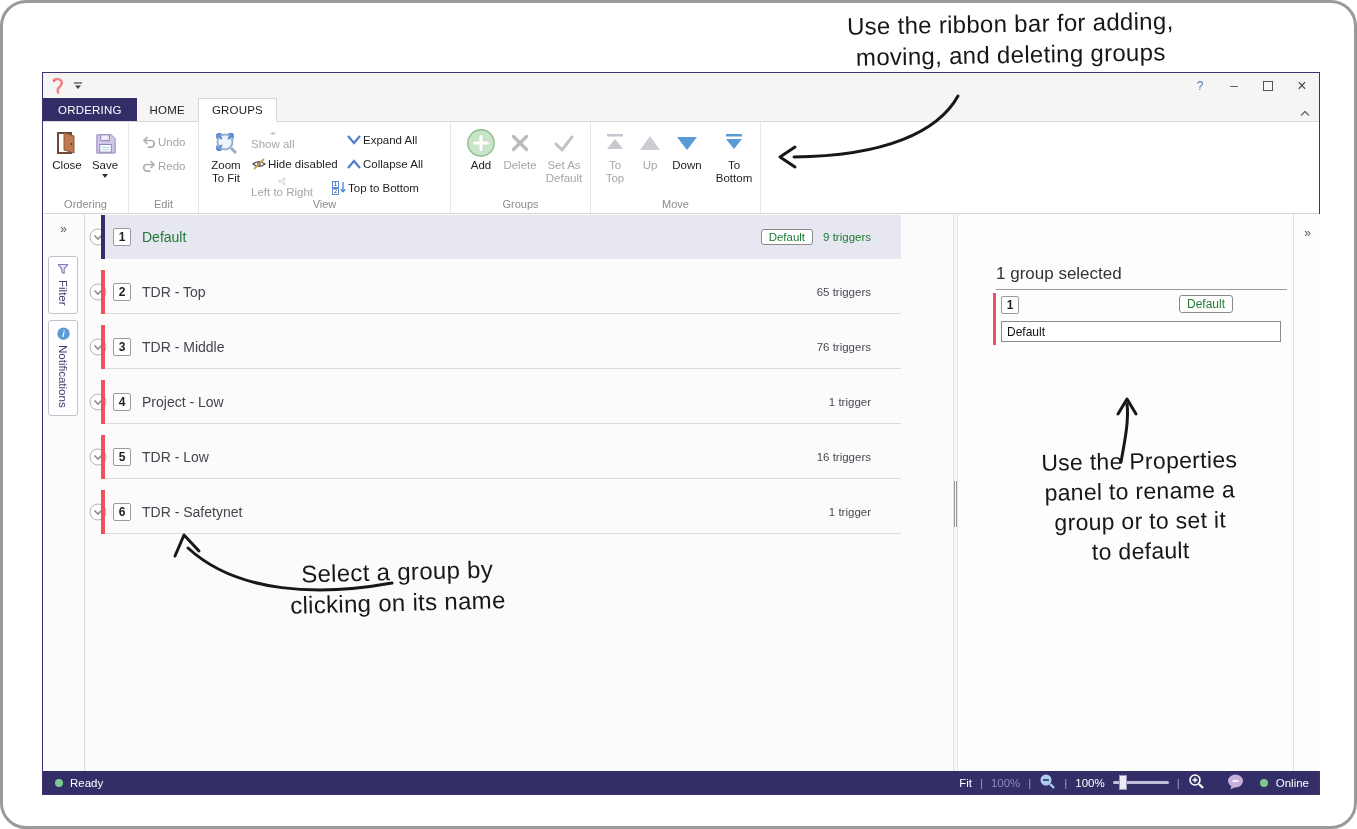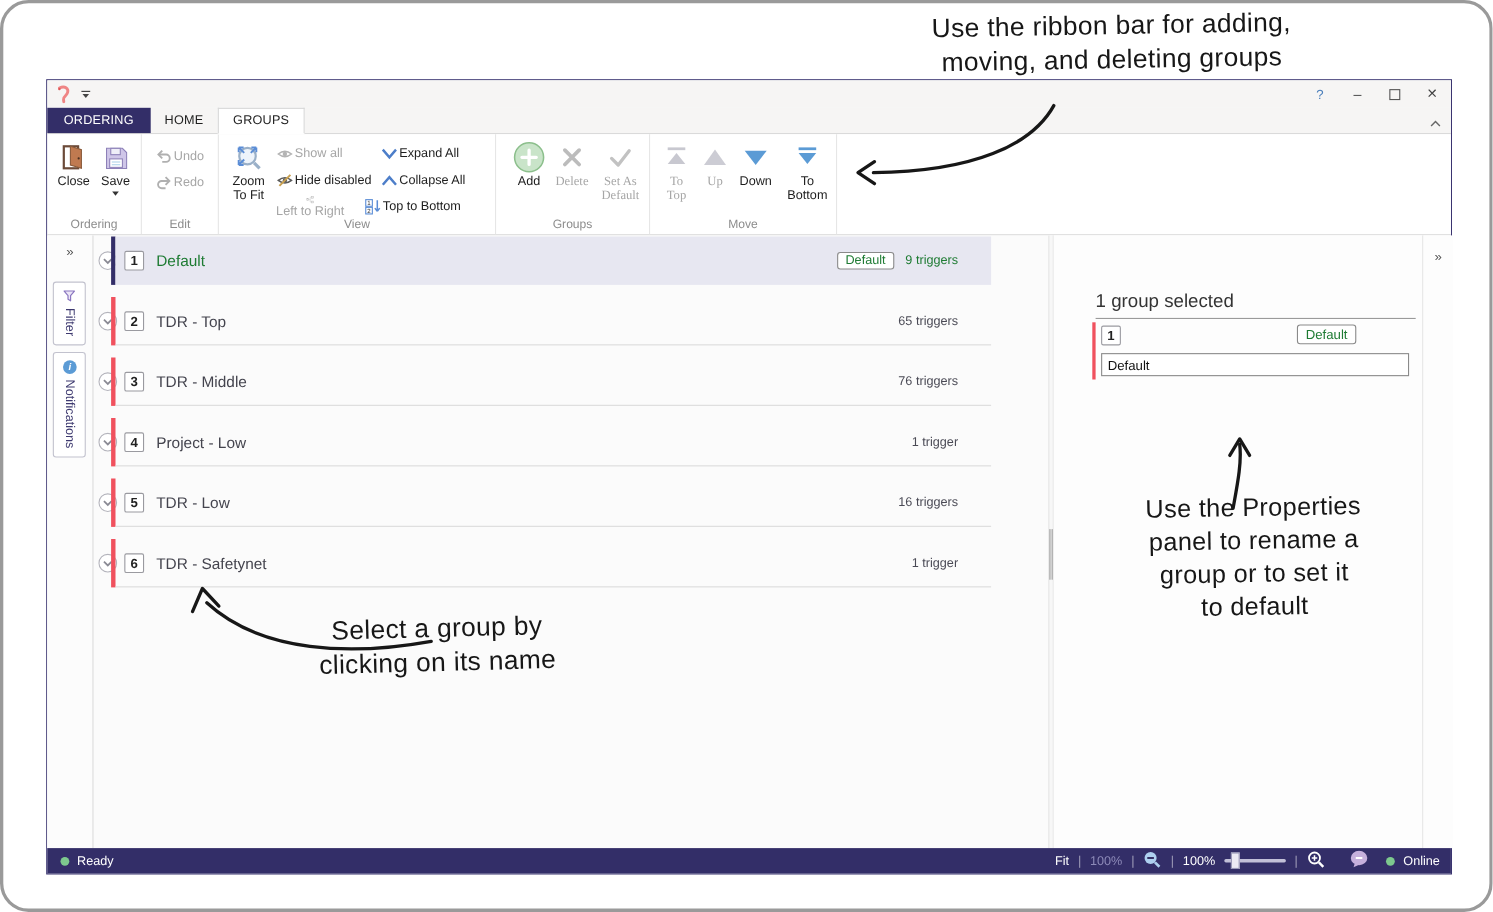--- a/index.html
+++ b/index.html
@@ -25,21 +25,21 @@
   .tabrow{position:absolute; left:0; top:25px; right:0; height:24px; background:#f6f5f4; display:flex; align-items:stretch; border-bottom:1px solid #d8d8d8;}
   .tab{display:flex; align-items:center; padding:0 13px; font-size:11.5px; color:#1e1e1e; letter-spacing:.2px;}
   .tab-file{background:var(--accent); color:#fff; padding:0 15px;}
   .tab.active{background:#fff; border:1px solid #d8d8d8; border-bottom:1px solid #fff; margin-bottom:-1px; z-index:3;}
 
   .ribbon{position:absolute; left:0; top:49px; right:0; height:92px; background:#fff; border-bottom:1px solid #d4d4d4;}
   .rgroup{position:absolute; top:0; bottom:0; border-right:1px solid #e6e6e6;}
   .rgroup-label{position:absolute; bottom:3px; left:0; right:0; text-align:center; color:#8c8c8c; font-size:11px;}
   .bigbtn{position:absolute; top:5px; display:flex; flex-direction:column; align-items:center; text-align:center; font-size:11.5px; color:#1e1e1e; line-height:13px;}
   .bigbtn .bicon{height:32px; display:flex; align-items:center; justify-content:center;}
-  .bigbtn.disabled{color:var(--disabled);font-family:Liberation Serif, serif;}
+  .bigbtn.disabled{color:var(--disabled);}
   .smallbtn{position:absolute; display:flex; align-items:center; gap:1px; font-size:11.5px; color:#1e1e1e; height:20px;}
   .smallbtn.disabled{color:var(--disabled);}
   .save-caret{width:0; height:0; border-left:3.5px solid transparent; border-right:3.5px solid transparent; border-top:4px solid #333; margin-top:2px;}
 
   
   .main{position:absolute; left:0; top:141px; right:0; bottom:23px; background:#fbfbfb;}
   .left-strip{position:absolute; left:0; top:0; bottom:0; width:42px; background:#fcfcfc; border-right:1px solid #dcdcdc;}
   .chev2{font-size:12px; color:#555;}
   .strip-expand{position:absolute; top:8px; left:0; right:0; text-align:center;}
   .vtab{position:absolute; left:5px; width:30px; border:1px solid #c2c2ce; border-radius:3px; background:#fff; display:flex; flex-direction:column; align-items:center; padding-top:6px; gap:5px;}
@@ -205,21 +205,21 @@
         <span class="bicon">
           <svg width="28" height="28" viewBox="0 0 28 28">
               <circle cx="13" cy="13" r="7.5" fill="#eef4fb" stroke="#9ab0c8" stroke-width="2"></circle>
               <line x1="19" y1="19" x2="24" y2="24" stroke="#9ab0c8" stroke-width="3"></line>
               <path d="M10 10 L5 5 M5 5 h4.5 M5 5 v4.5 M16 10 L21 5 M21 5 h-4.5 M21 5 v4.5 M10 16 L5 21 M5 21 h4.5 M5 21 v-4.5" stroke="#5b8dd6" stroke-width="1.8" fill="none"></path>
             </svg>
         </span>
         <span>Zoom</span>
         <span>To Fit</span>
       </div>
-      <div class="smallbtn disabled" style="left:52px; top:8px;">
+      <div class="smallbtn disabled" style="left:52px; top:8px;flex-direction:column;">
         <svg width="16" height="16" viewBox="0 0 16 16">
             <path d="M2 8 Q8 3.2 14 8 Q8 12.8 2 8 Z" fill="none" stroke="#b4b4b4" stroke-width="1.4"></path>
             <circle cx="8" cy="8" r="2" fill="#b4b4b4"></circle>
           </svg>
         <span>Show all</span>
       </div>
       <div class="smallbtn" style="left:52px; top:32px;">
         <svg width="16" height="16" viewBox="0 0 16 16">
             <path d="M2 8 Q8 3.2 14 8 Q8 12.8 2 8 Z" fill="none" stroke="#5a5a5a" stroke-width="1.4"></path>
             <circle cx="8" cy="8" r="2" fill="#5a5a5a"></circle>

